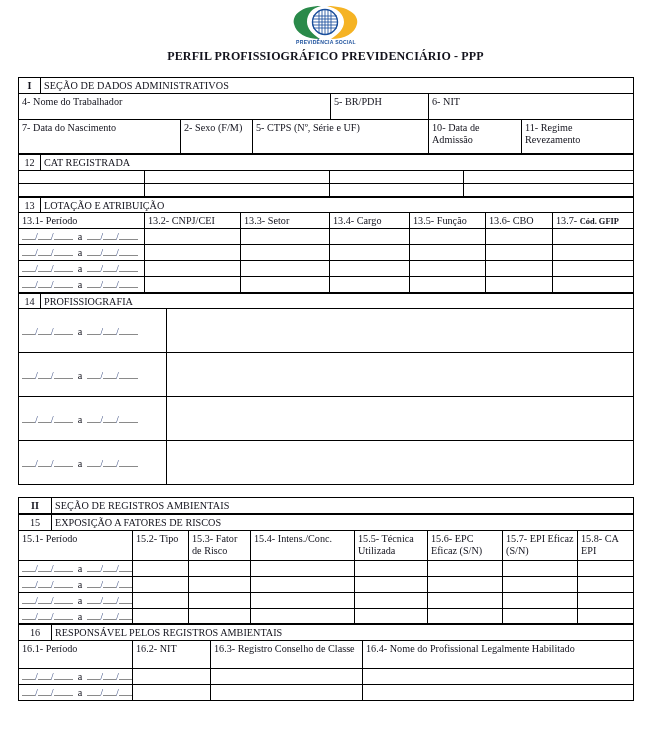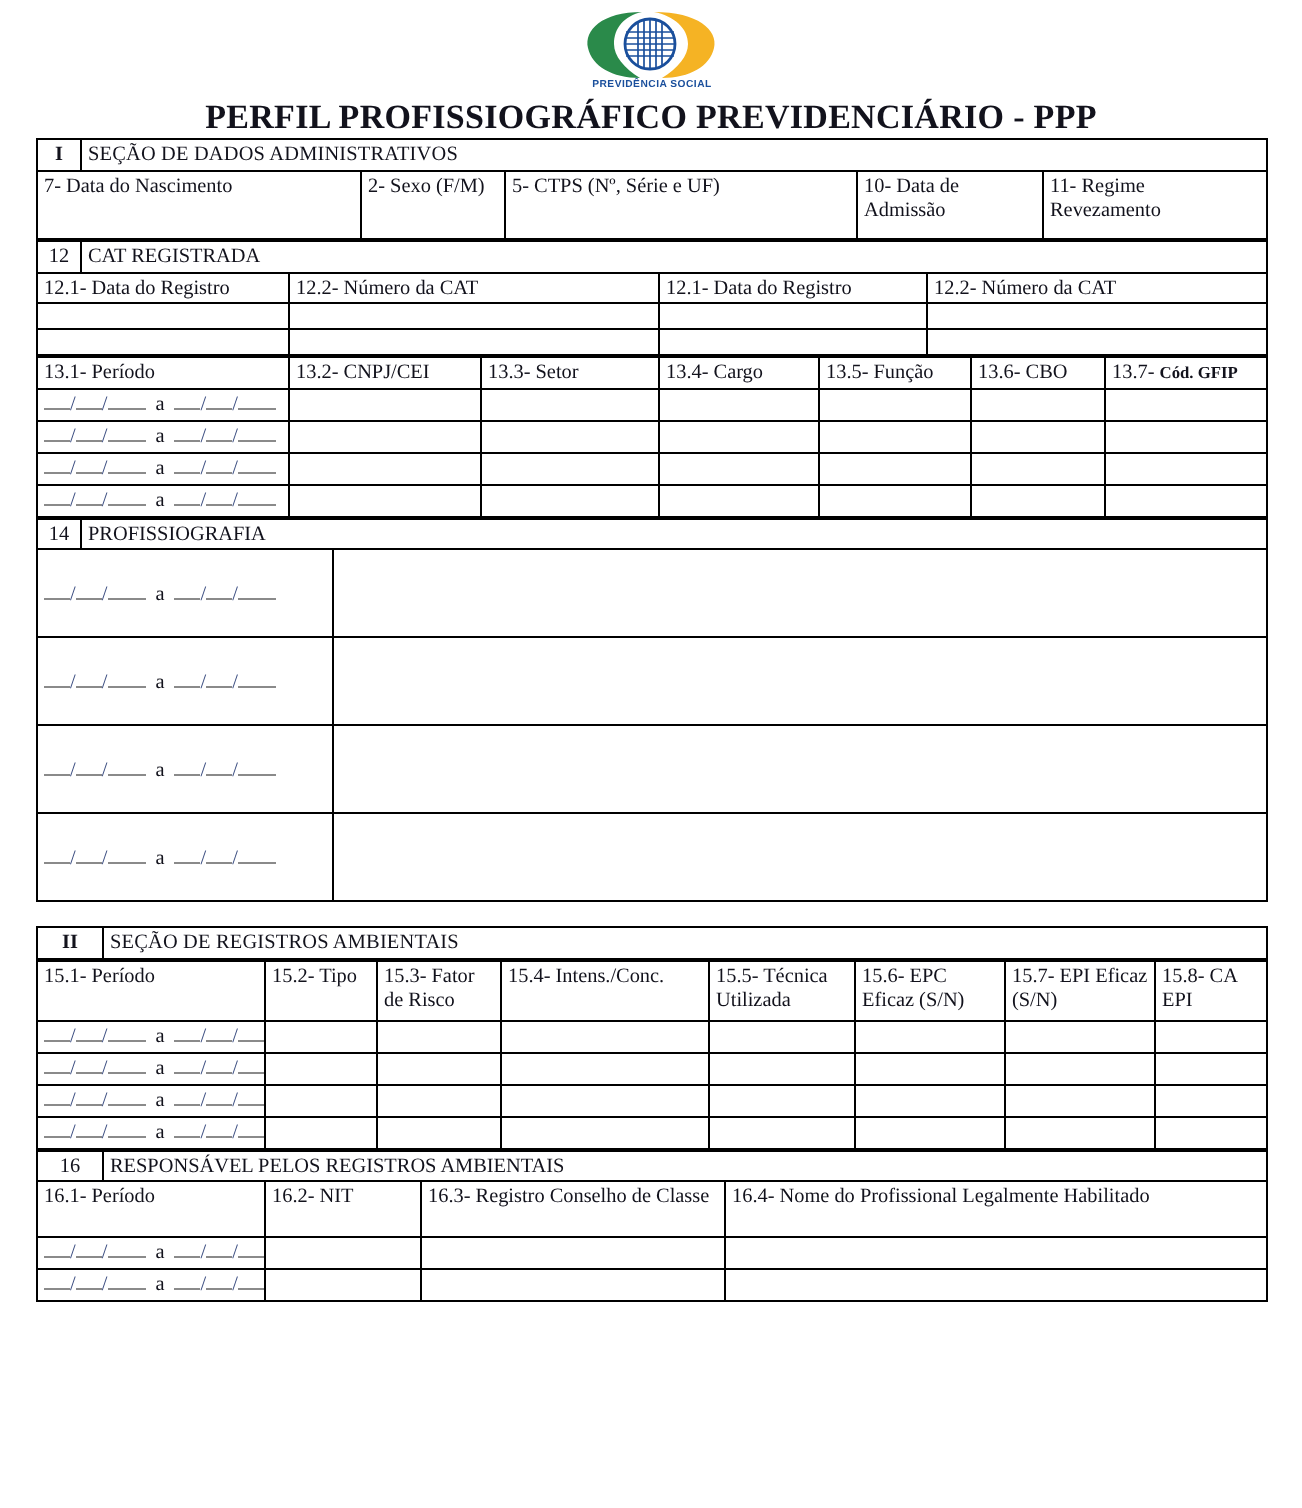--- a/index.html
+++ b/index.html
@@ -29,24 +29,24 @@
     height: 42px;
     position: relative;
   }
   .logo svg { display: block; }
 
   
   .doc-title {
     text-align: center;
     font-family: "Liberation Serif", serif;
     font-weight: bold;
-    font-size: 17px;
+    font-size: 12px;
     letter-spacing: 0.15px;
     margin-top: 4px;
-    margin-bottom: 0;
+    margin-bottom: 13px;
   }
 
   
   table.form {
     border-collapse: collapse;
     table-layout: fixed;
     margin-left: 18px;
     width: 615px;
     font-size: 10.2px;
     line-height: 1.16;
@@ -145,20 +145,25 @@
     <col style="width:112px">
   </colgroup>
 
   <tbody>
       <tr>
     <td class="sec-num">I</td>
     <td class="sec-title" colspan="6">SEÇÃO DE DADOS ADMINISTRATIVOS</td>
   </tr>
 
 
+  <tr style="height:26px">
+    <td colspan="4">4- Nome do Trabalhador</td>
+    <td>5- BR/PDH</td>
+    <td colspan="2">6- NIT</td>
+  </tr>
 
   <tr style="height:34px">
     <td colspan="2">7- Data do Nascimento</td>
     <td>2- Sexo (F/M)</td>
     <td colspan="2">5- CTPS (Nº, Série e UF)</td>
     <td>10- Data de Admissão</td>
     <td>11- Regime Revezamento</td>
   </tr>
 </tbody>
   </table>
@@ -168,26 +173,20 @@
     <col style="width:22px">
     <col style="width:104px">
     <col style="width:185px">
     <col style="width:134px">
     <col style="width:170px">
   </colgroup>
   <tbody>
       <tr>
     <td class="grp-num">12</td>
     <td class="grp-title" colspan="4">CAT REGISTRADA</td>
-  </tr>
-  <tr>
-    <td colspan="2">12.1- Data do Registro</td>
-    <td>12.2- Número da CAT</td>
-    <td>12.1- Data do Registro</td>
-    <td>12.2- Número da CAT</td>
   </tr>
   <tr style="height:13px">
     <td colspan="2"></td>
     <td></td>
     <td></td>
     <td></td>
   </tr>
   <tr style="height:13px">
     <td colspan="2"></td>
     <td></td>
@@ -202,20 +201,24 @@
     <col style="width:22px">
     <col style="width:104px">
     <col style="width:96px">
     <col style="width:89px">
     <col style="width:80px">
     <col style="width:76px">
     <col style="width:67px">
     <col style="width:81px">
   </colgroup>
   <tbody>
+      <tr>
+    <td class="grp-num">13</td>
+    <td class="grp-title" colspan="7">LOTAÇÃO E ATRIBUIÇÃO</td>
+  </tr>
   <tr>
     <td colspan="2">13.1- Período</td>
     <td>13.2- CNPJ/CEI</td>
     <td>13.3- Setor</td>
     <td>13.4- Cargo</td>
     <td>13.5- Função</td>
     <td>13.6- CBO</td>
     <td><span>13.7- </span><span class="small-caps-lbl">Cód. GFIP</span></td>
   </tr>
   </tbody>
@@ -312,20 +315,24 @@
     <col style="width:81px">
     <col style="width:56px">
     <col style="width:62px">
     <col style="width:104px">
     <col style="width:73px">
     <col style="width:75px">
     <col style="width:75px">
     <col style="width:56px">
   </colgroup>
   <tbody>
+      <tr>
+    <td class="grp-num">15</td>
+    <td class="grp-title" colspan="8">EXPOSIÇÃO A FATORES DE RISCOS</td>
+  </tr>
   <tr style="height:30px">
     <td colspan="2">15.1- Período</td>
     <td>15.2- Tipo</td>
     <td>15.3- Fator de Risco</td>
     <td>15.4- Intens./Conc.</td>
     <td>15.5- Técnica Utilizada</td>
     <td>15.6- EPC Eficaz (S/N)</td>
     <td>15.7- EPI Eficaz (S/N)</td>
     <td>15.8- CA EPI</td>
   </tr>

